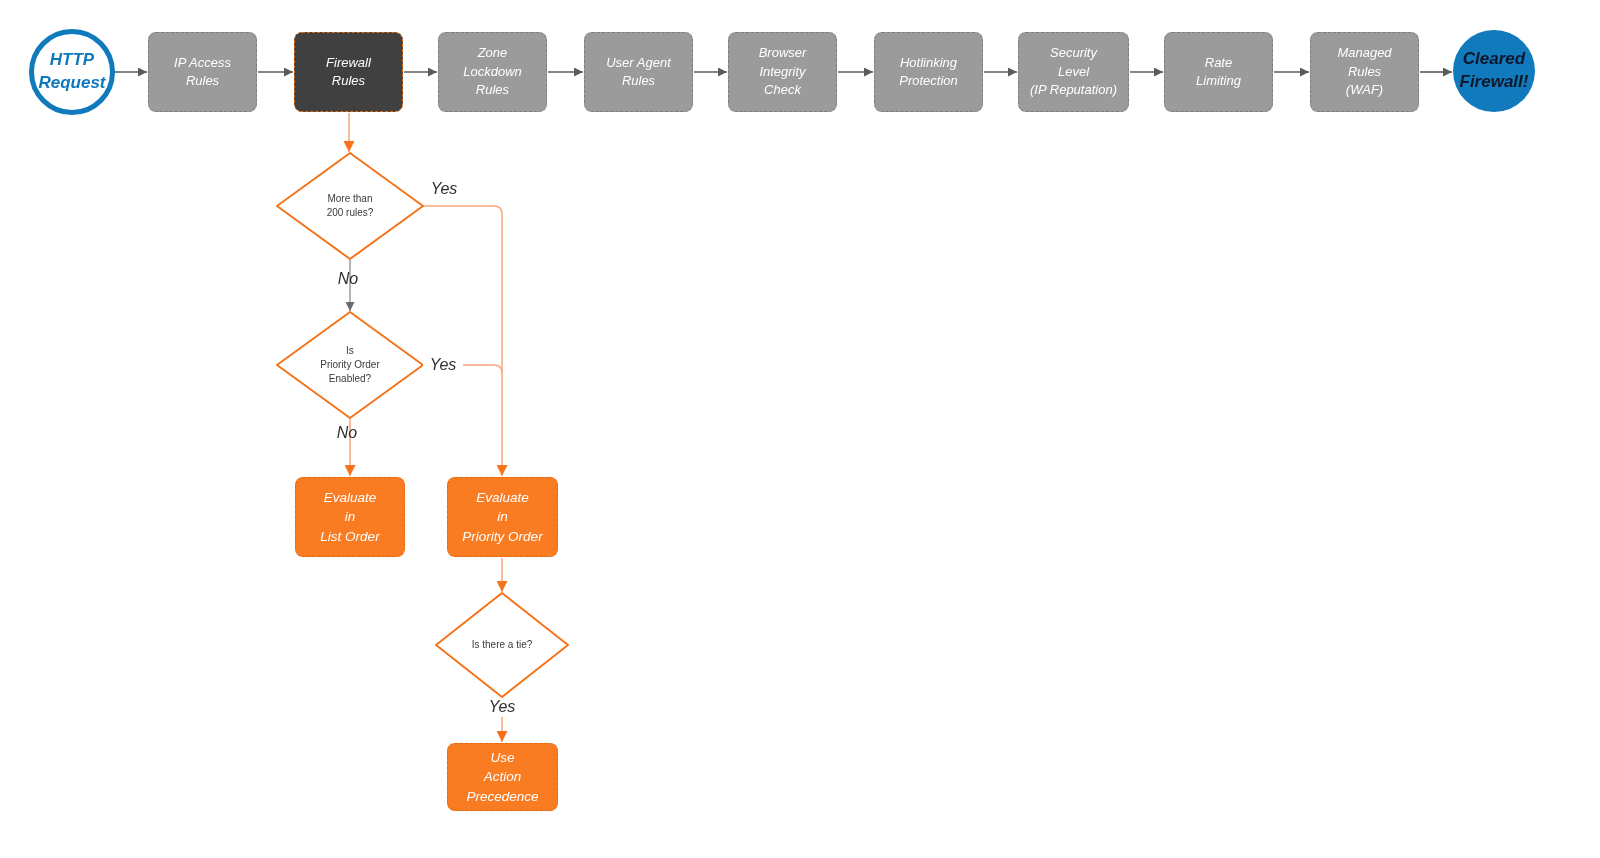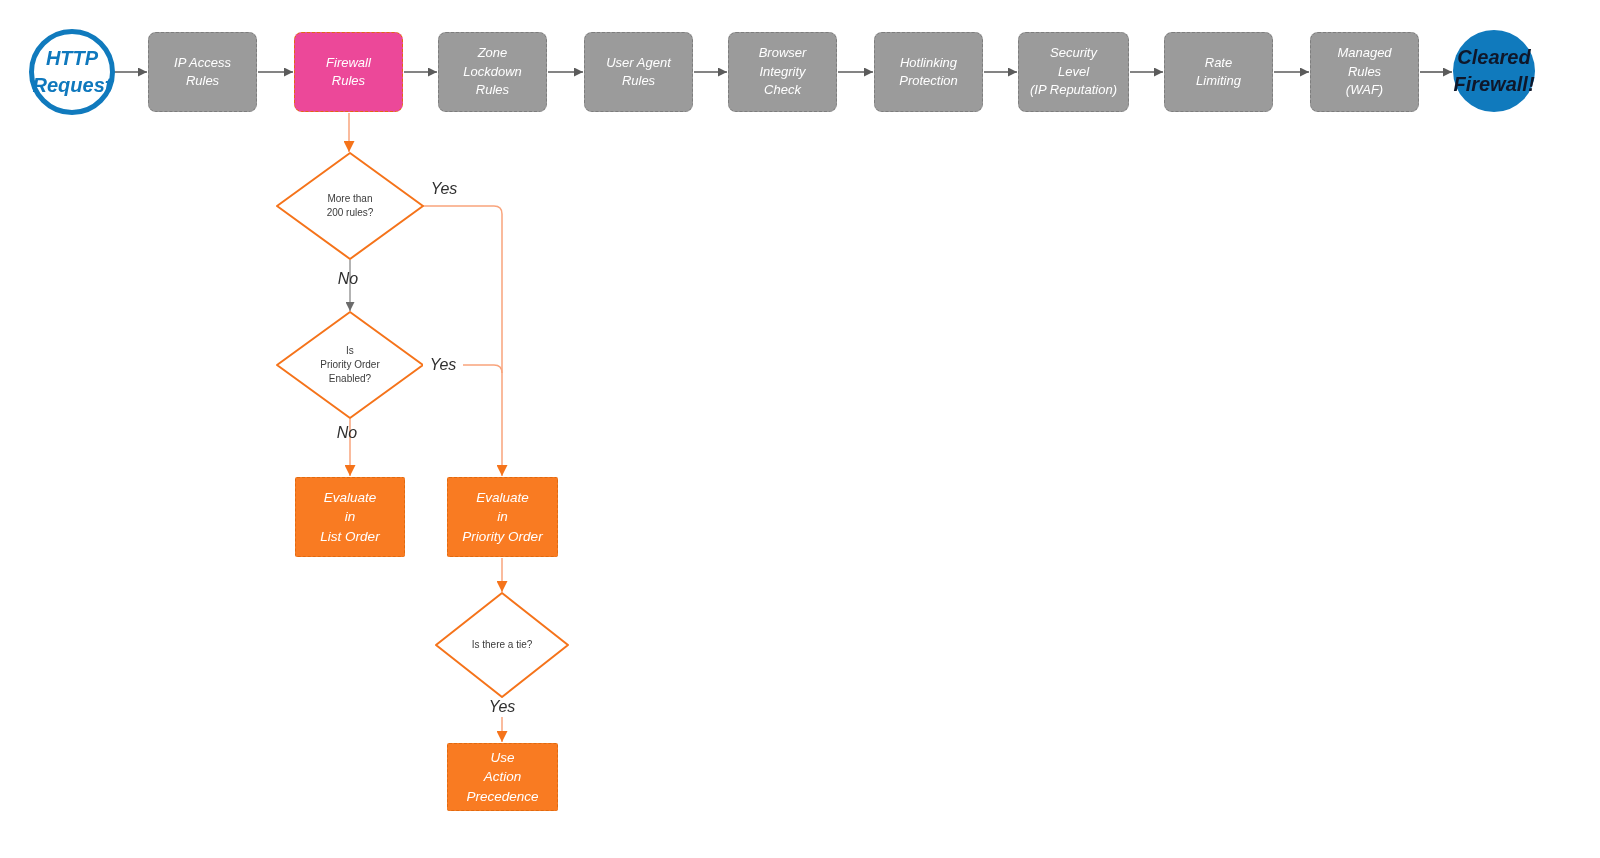--- a/index.html
+++ b/index.html
@@ -8,31 +8,31 @@
     font-family:"Liberation Sans", sans-serif;
   }
   .wires{position:absolute;left:0;top:0;width:1600px;height:858px;}
 
   
   .step{
     position:absolute;top:32px;width:109px;height:80px;box-sizing:border-box;
     background:#9b9b9b;border:1px dashed #7d7d7d;border-radius:8px;
     display:flex;align-items:center;justify-content:center;
   }
-  .step.hl{background:#ec4899;border:1px dashed #e06a10;}
+  .step.hl{background:#404040;border:1px dashed #e06a10;}
   .step .lbl{
     color:#ffffff;font-style:italic;font-size:13px;line-height:1.42;
     text-align:center;white-space:pre-line;
   }
 
   
   .circle{
     position:absolute;border-radius:50%;box-sizing:border-box;
     display:flex;align-items:center;justify-content:center;
-    font-weight:bold;font-style:italic;font-size:20px;line-height:1.35;
+    font-weight:bold;font-style:italic;font-size:17px;line-height:1.35;
     text-align:center;white-space:pre-line;
   }
   .circle.start{
     left:29px;top:29px;width:86px;height:86px;
     background:#ffffff;border:5px solid #107abd;color:#0f78bd;
   }
   .circle.end{
     left:1453px;top:30px;width:82px;height:82px;
     background:#107abd;color:#0f172a;
   }
@@ -42,21 +42,21 @@
     position:absolute;display:flex;align-items:center;justify-content:center;
     color:#3b3b3b;font-size:10px;line-height:1.4;text-align:center;white-space:pre-line;
   }
   .branch{
     position:absolute;color:#2f2f2f;font-style:italic;font-size:16px;
     text-align:center;white-space:pre-line;
   }
   .branch.on-line{background:#ffffff;padding:0 2px;}
   .obox{
     position:absolute;box-sizing:border-box;
-    background:#f97b22;border:1px dashed #e06a10;border-radius:2px;
+    background:#f97b22;border:1px dashed #e06a10;border-radius:8px;
     display:flex;align-items:center;justify-content:center;
   }
   .obox .lbl{
     color:#ffffff;font-style:italic;font-size:13.5px;line-height:1.42;
     text-align:center;white-space:pre-line;
   }
 </style>
 </head>
 <body>
 

